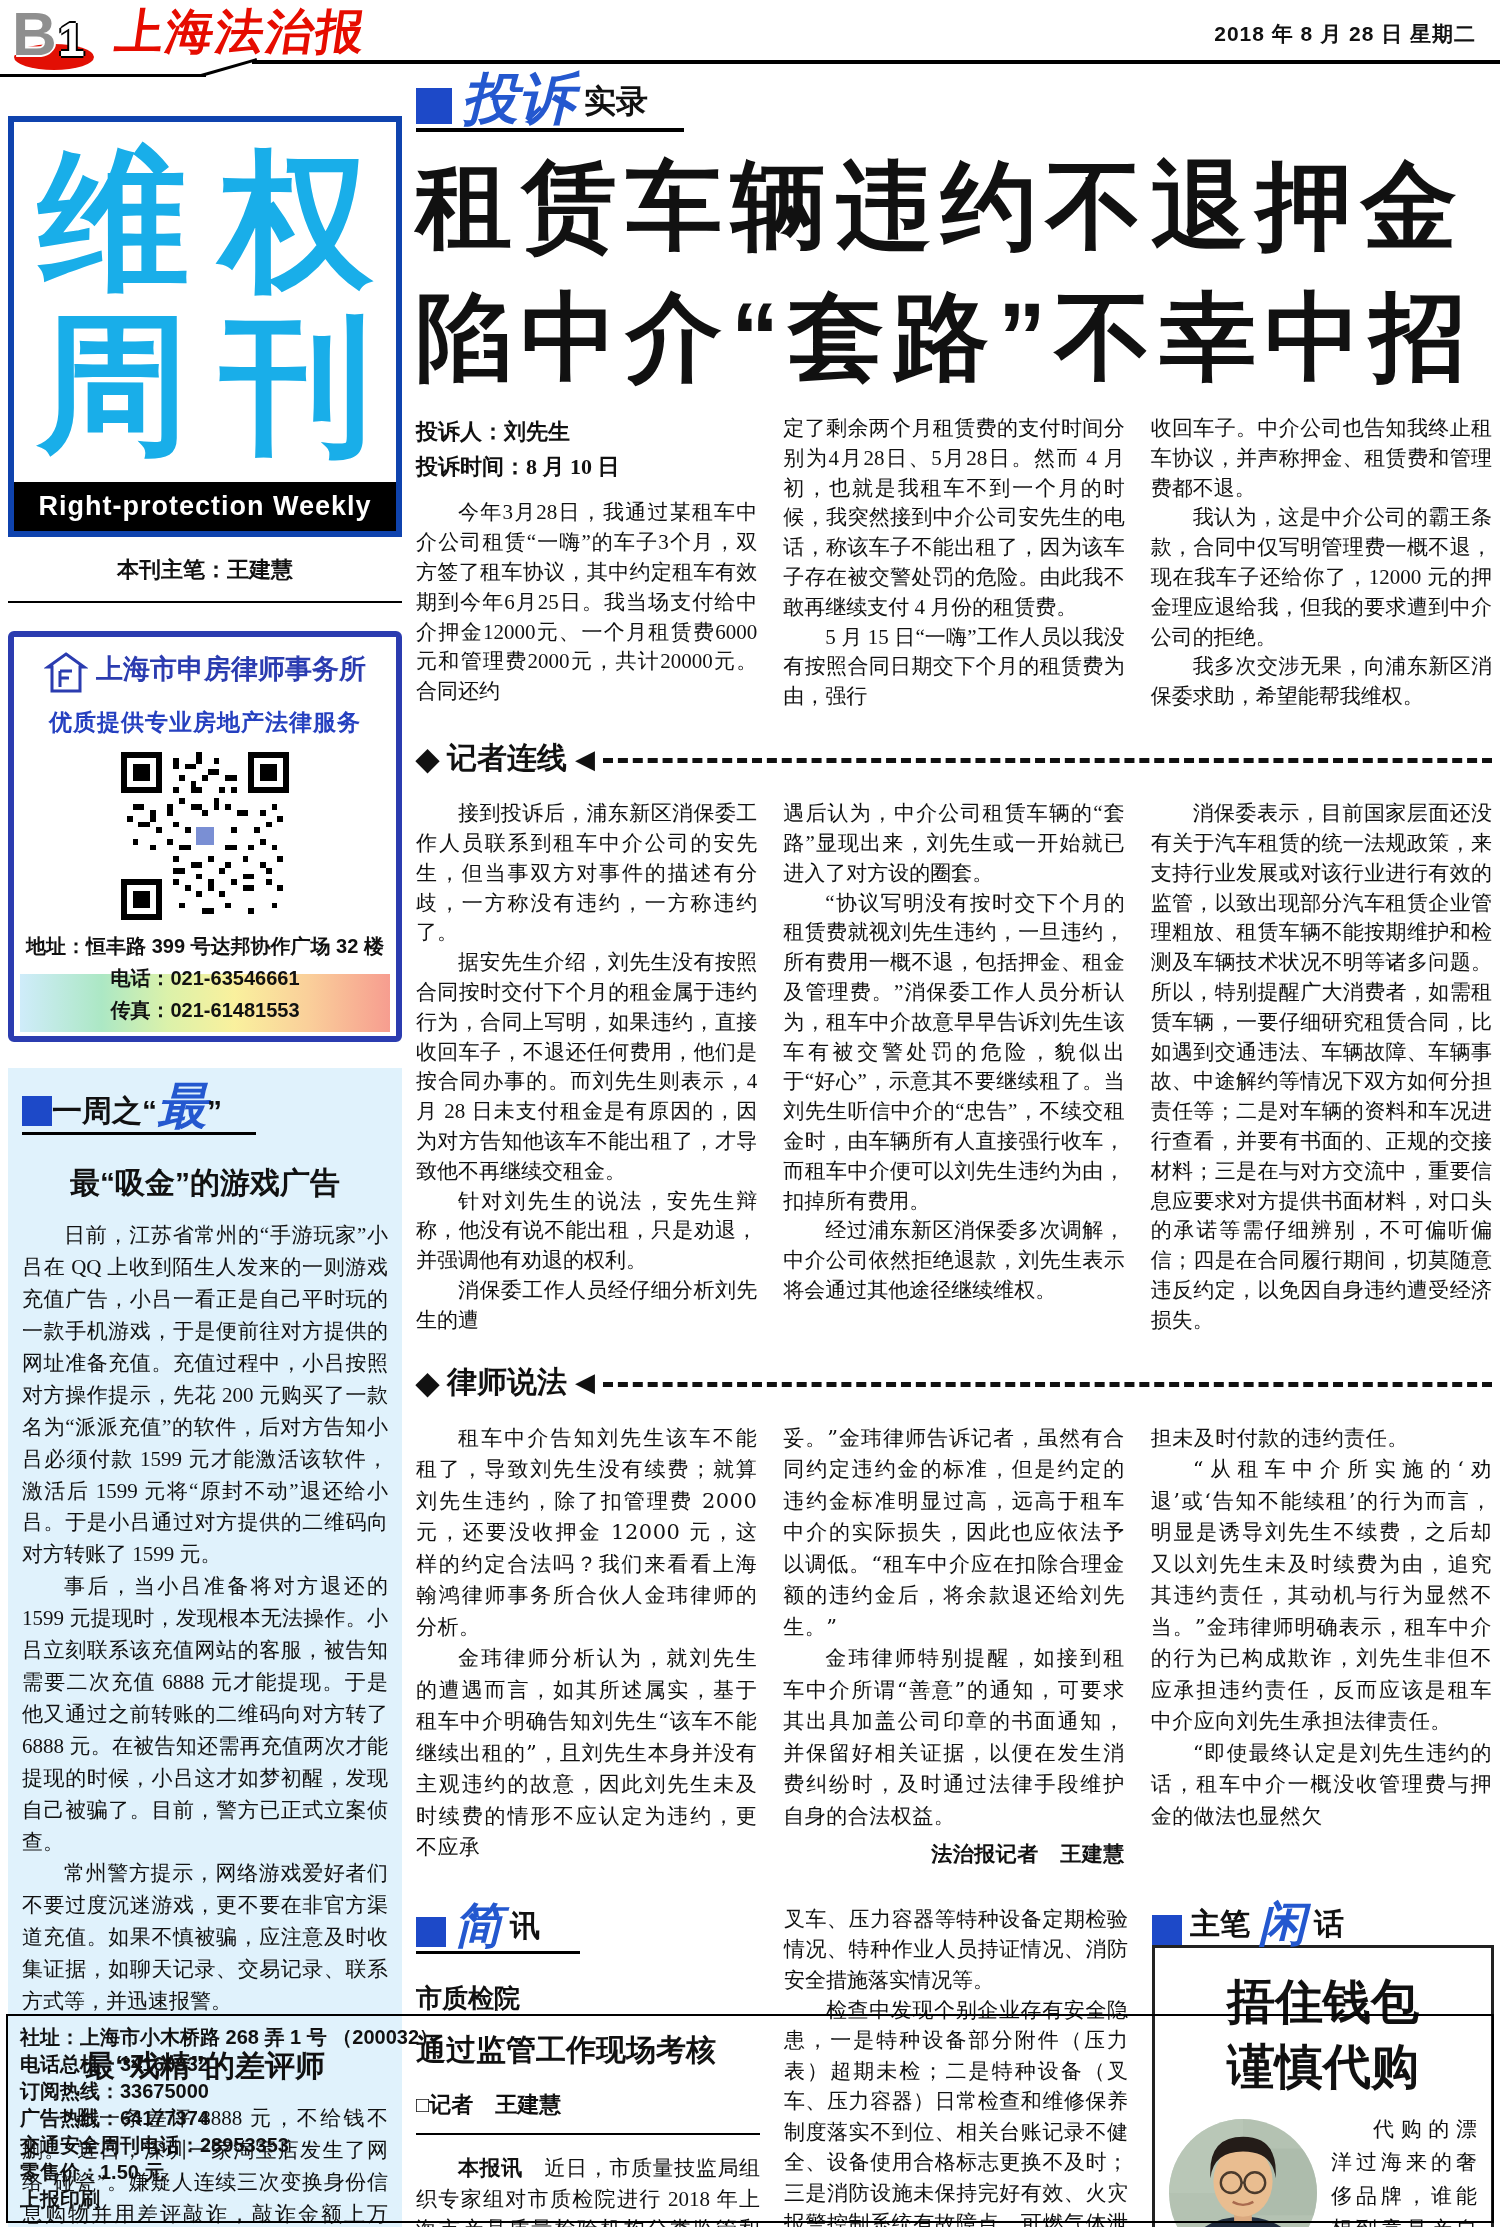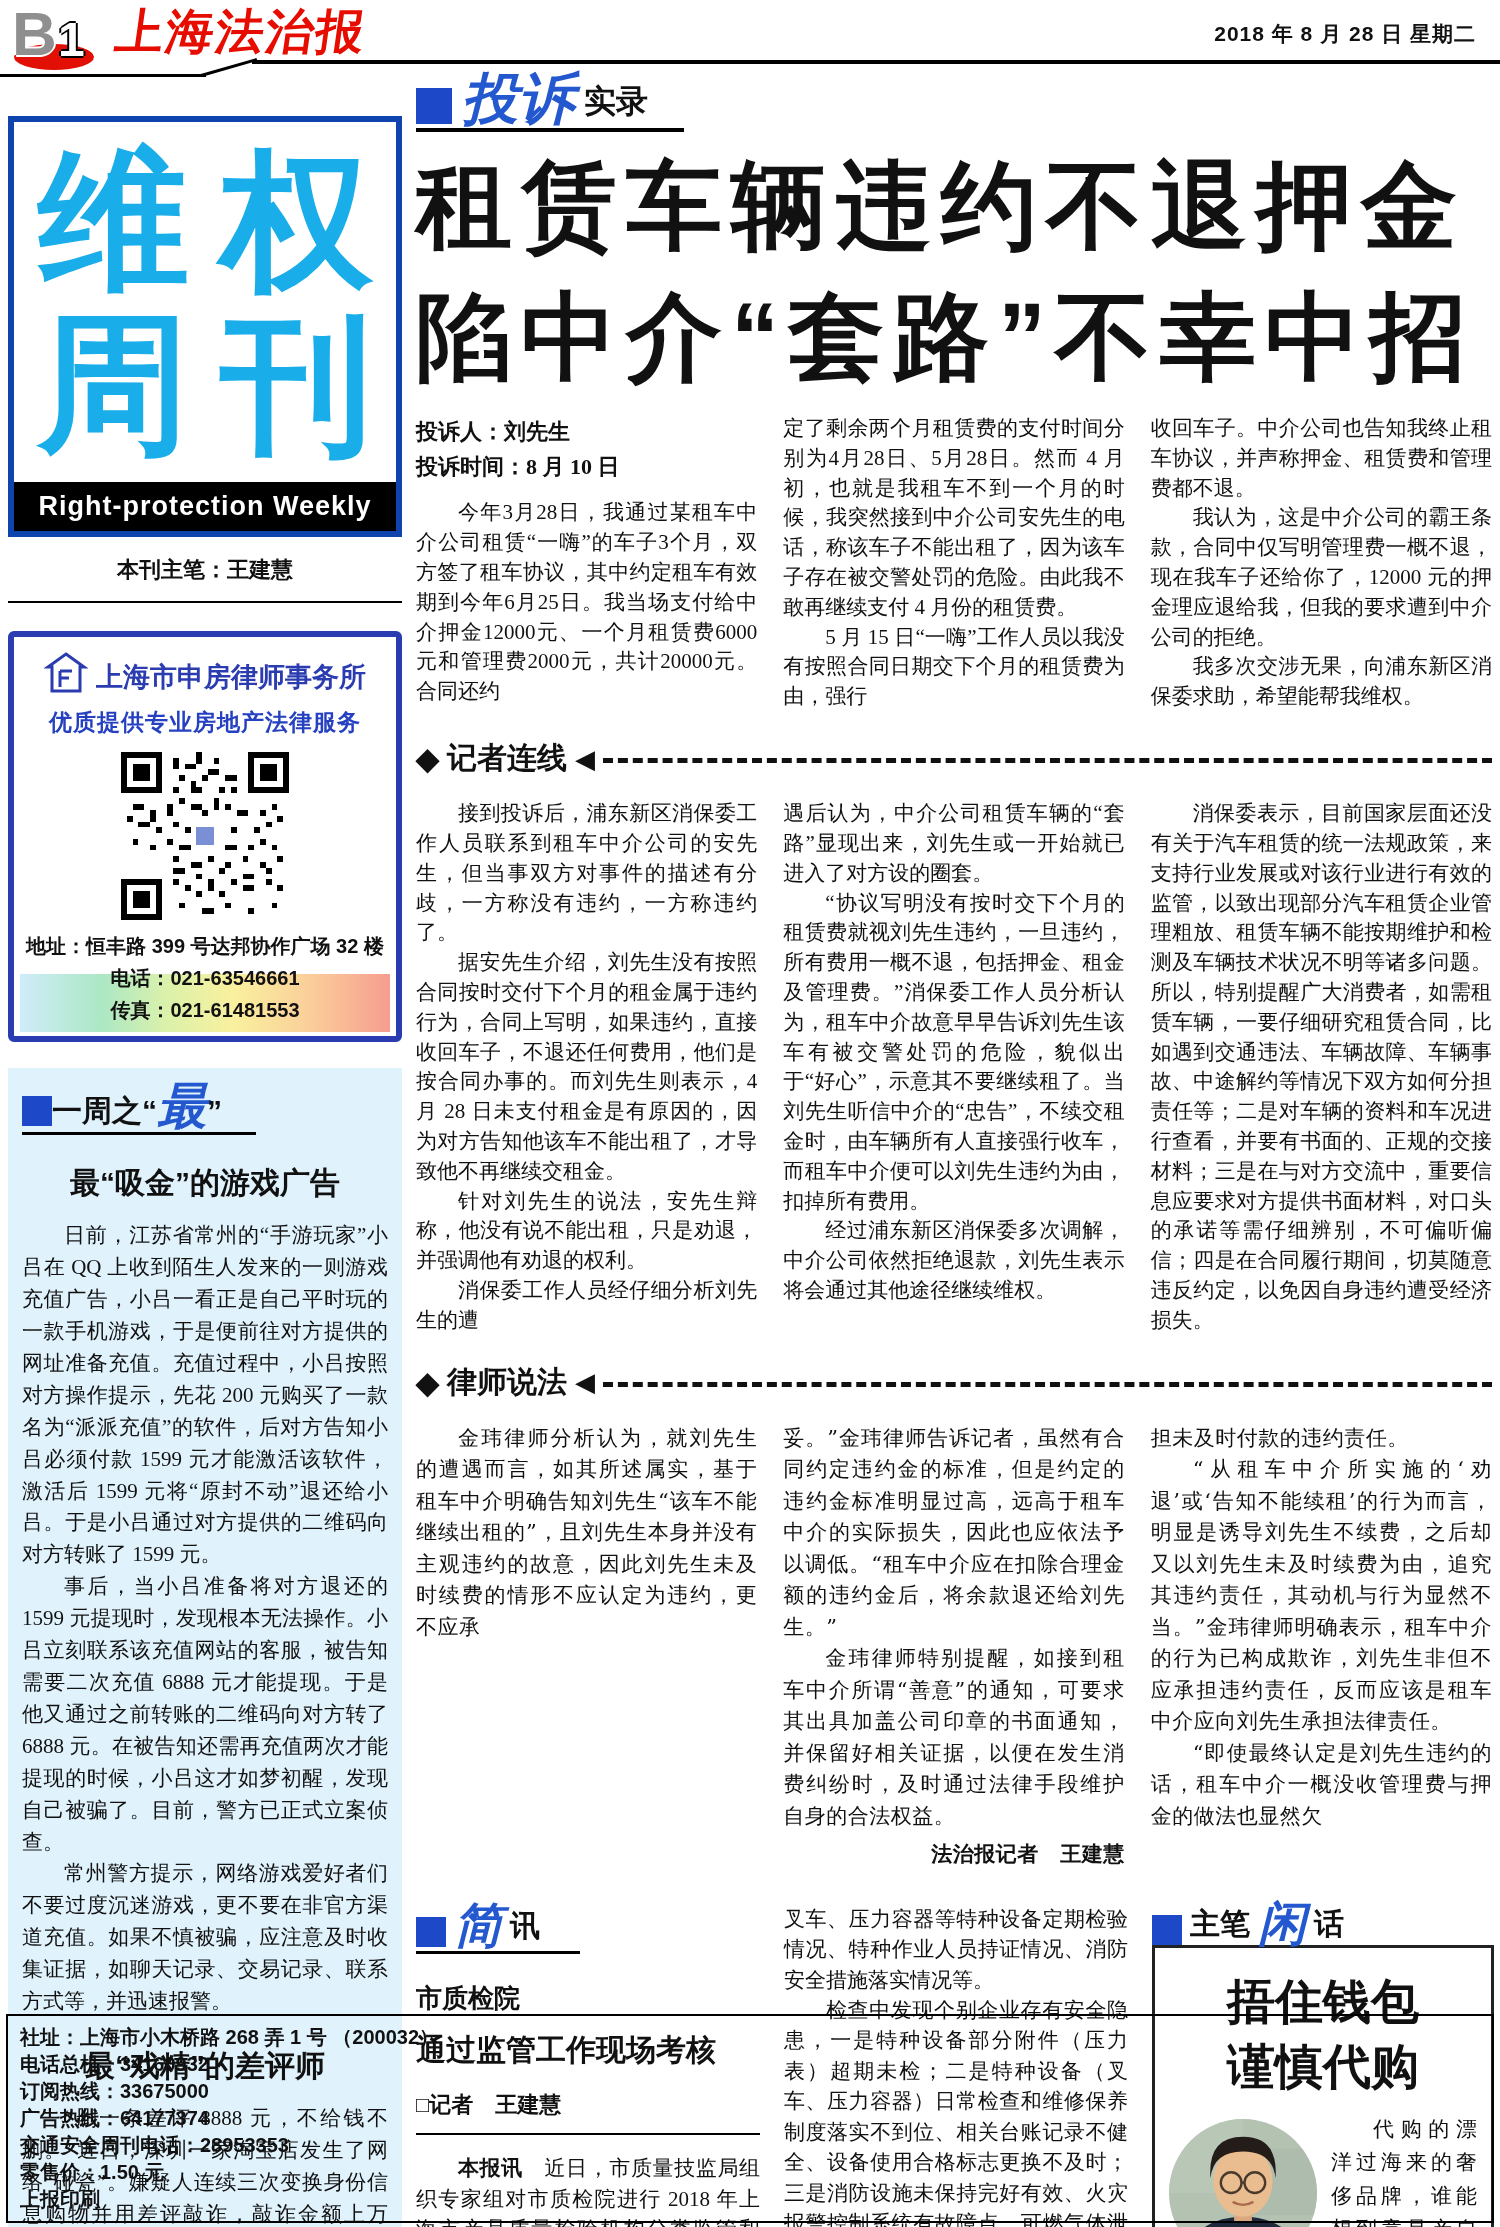--- a/index.html
+++ b/index.html
@@ -22,21 +22,21 @@
   
   #sidebar{position:absolute;left:8px;top:116px;width:394px;}
   .masthead{border:6px solid #0f43ae;padding:16px 8px 0 8px;}
   .mast-grid{display:grid;grid-template-columns:1fr 1fr;justify-items:center;color:#19aee9;
              font-weight:bold;font-size:152px;line-height:1.08;}
   .mast-band{background:#000000;color:#fff;text-align:center;font-weight:bold;font-size:27px;
              padding:9px 0;margin:16px -8px 0 -8px;letter-spacing:1px;}
   .editor-line{text-align:center;font-weight:bold;font-size:22px;margin-top:18px;padding-bottom:16px;
              border-bottom:2px solid #000;}
   .ad{margin-top:28px;border:6px solid #2b3cb0;border-radius:6px;padding:14px 10px 10px;position:relative;overflow:hidden;}
-  .ad-head{display:flex;align-items:flex-end;justify-content:center;gap:8px;}
+  .ad-head{display:flex;align-items:flex-start;justify-content:center;gap:8px;}
   .ad-firm{color:#2b3cb0;font-weight:bold;font-size:27px;white-space:nowrap;}
   .ad-slogan{color:#2540c0;font-weight:bold;font-size:23px;text-align:center;margin-top:12px;letter-spacing:1px;}
   .qr{display:block;width:168px;height:168px;margin:14px auto 10px;}
   .ad-lines{font-weight:bold;font-size:20px;line-height:1.6;position:relative;z-index:2;text-align:center;}
   .ad-rainbow{position:absolute;left:6px;right:6px;bottom:4px;height:58px;z-index:1;opacity:.5;
       background:linear-gradient(90deg,#9fd9f5 0%,#59d08a 22%,#b8e455 40%,#f4e23c 58%,#f59f35 78%,#ee3b20 100%);}
   .week{margin-top:26px;background:#e0f2fc;padding:18px 14px 22px;}
   .week-head{display:flex;align-items:flex-end;gap:0;border-bottom:3px solid #000;
              width:fit-content;padding:0 34px 6px 0;}
   .blue-sq{width:30px;height:30px;background:#1d49c8;flex:0 0 auto;}
@@ -297,20 +297,21 @@
     </div>
 
     <div class="secdiv">
       <span class="lab">◆</span>
       <span class="lab">律师说法</span>
       <span class="arrow">◀</span>
       <span class="dash"></span>
     </div>
     <div class="cols3 kai">
       <div class="col">
+          <div class="bi p">租车中介告知刘先生该车不能租了，导致刘先生没有续费；就算刘先生违约，除了扣管理费 2000 元，还要没收押金 12000 元，这样的约定合法吗？我们来看看上海翰鸿律师事务所合伙人金玮律师的分析。</div>
           <div class="bi p">金玮律师分析认为，就刘先生的遭遇而言，如其所述属实，基于租车中介明确告知刘先生“该车不能继续出租的”，且刘先生本身并没有主观违约的故意，因此刘先生未及时续费的情形不应认定为违约，更不应承</div>
         </div>
       <div class="col">
           <div class="bi cont">妥。”金玮律师告诉记者，虽然有合同约定违约金的标准，但是约定的违约金标准明显过高，远高于租车中介的实际损失，因此也应依法予以调低。“租车中介应在扣除合理金额的违约金后，将余款退还给刘先生。”</div>
           <div class="bi p">金玮律师特别提醒，如接到租车中介所谓“善意”的通知，可要求其出具加盖公司印章的书面通知，并保留好相关证据，以便在发生消费纠纷时，及时通过法律手段维护自身的合法权益。</div>
           <div class="bi sig">法治报记者　王建慧</div>
         </div>
       <div class="col">
           <div class="bi cont">担未及时付款的违约责任。</div>
           <div class="bi p">“从租车中介所实施的‘劝退’或‘告知不能续租’的行为而言，明显是诱导刘先生不续费，之后却又以刘先生未及时续费为由，追究其违约责任，其动机与行为显然不当。”金玮律师明确表示，租车中介的行为已构成欺诈，刘先生非但不应承担违约责任，反而应该是租车中介应向刘先生承担法律责任。</div>

